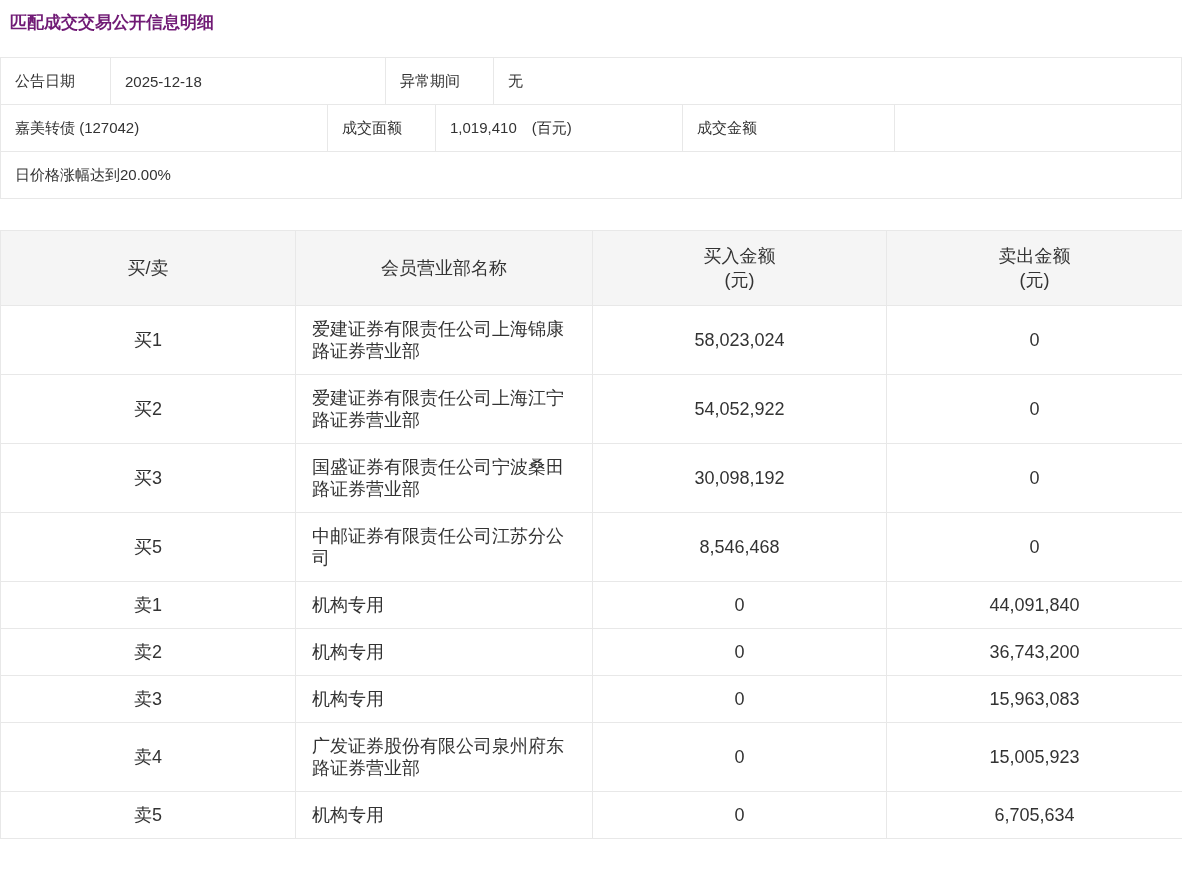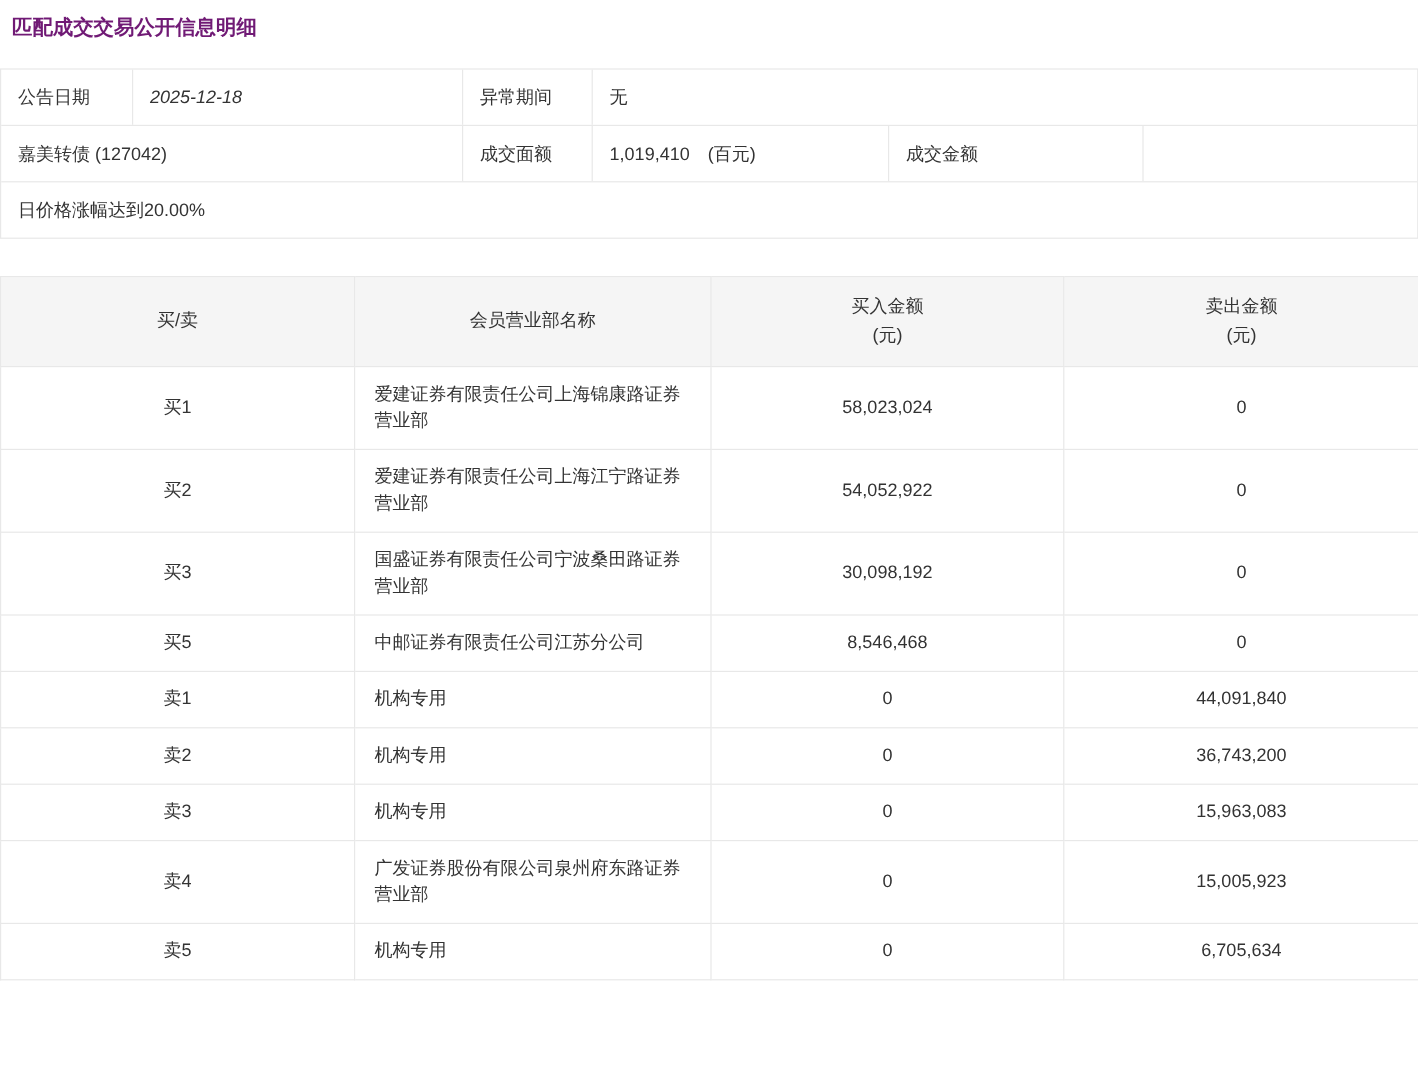--- a/index.html
+++ b/index.html
@@ -34,32 +34,32 @@
   .icell {
     min-height: 46px;
     display: flex;
     align-items: center;
     padding: 0 14px;
     border-right: 1px solid #e8e8e8;
     white-space: pre-wrap;
   }
   .icell.last { border-right: none; flex: 1; }
   .w110 { width: 110px; }
-  .w275 { width: 275px; font-style: italic; }
+  .w275 { width: 275px; }
   .w108 { width: 108px; font-family: Liberation Serif, serif; }
-  .w385 { width: 385px; }
+  .w385 { width: 327px; }
   .w247 { width: 247px; }
   .w212 { width: 212px; }
   
   .main-table {
     margin-top: 31px;
     width: 1182px;
     border-collapse: collapse;
     table-layout: fixed;
-    font-size: 15px;
+    font-size: 18px;
   }
   .main-table th, .main-table td {
     border: 1px solid #e8e8e8;
     vertical-align: middle;
   }
   .main-table thead th {
     background: #f5f5f5;
     font-weight: normal;
     text-align: center;
     height: 75px;

